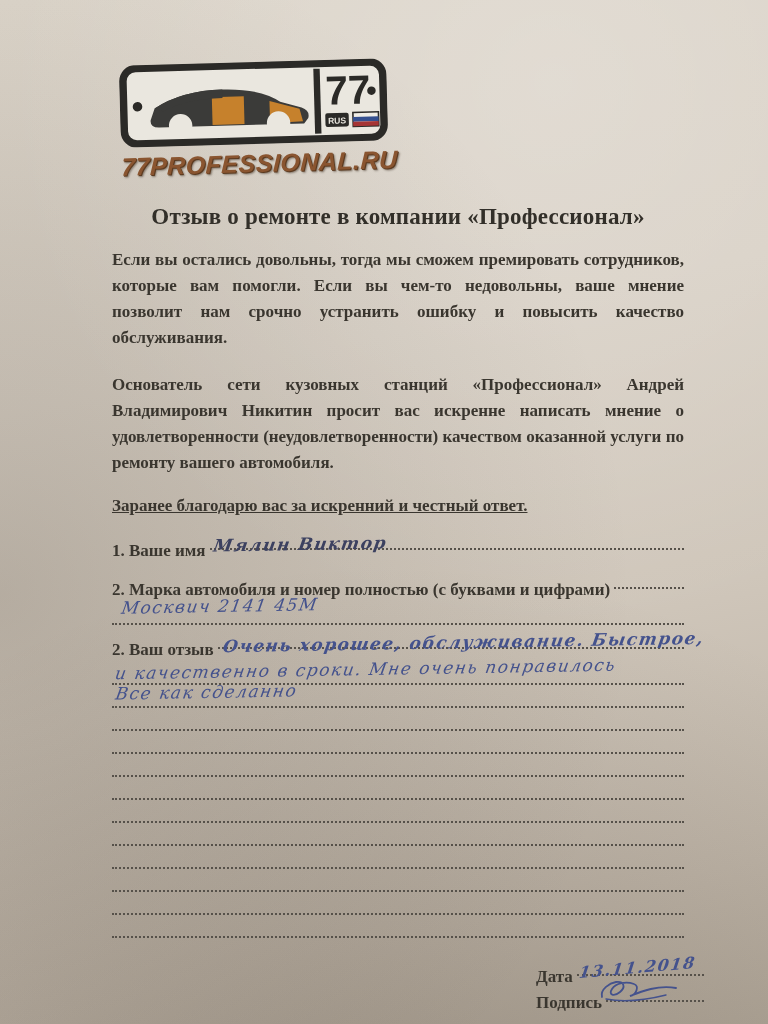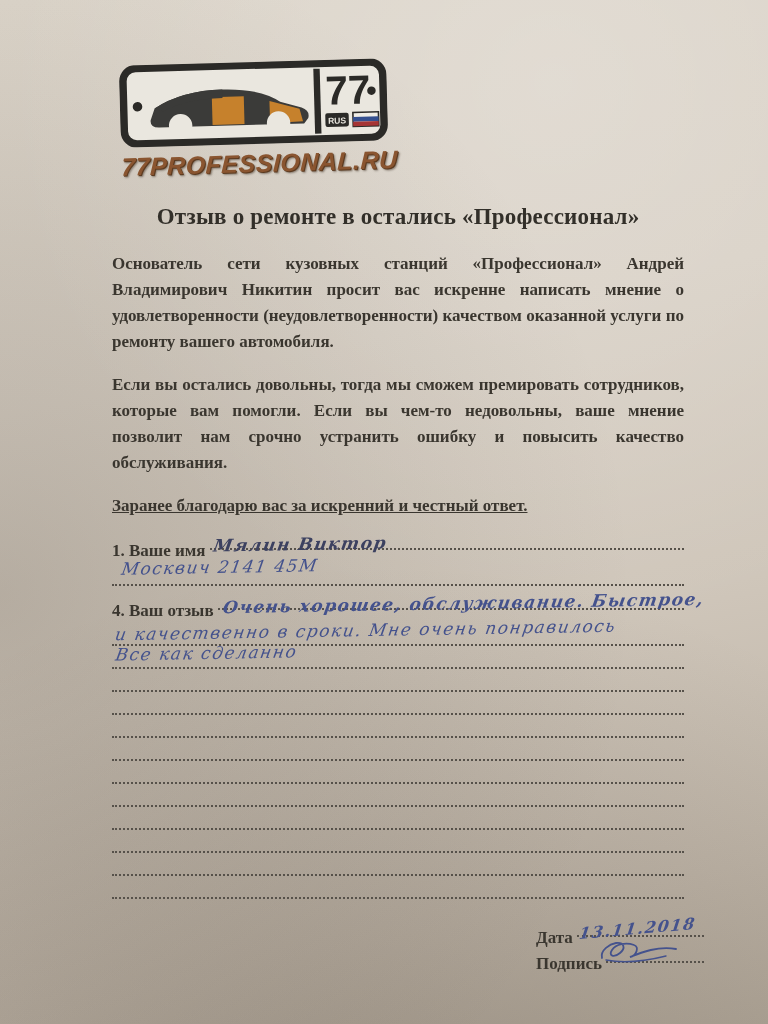--- a/index.html
+++ b/index.html
@@ -75,38 +75,42 @@
         </g>
         <g>
           <rect x="218" y="50" width="24" height="13" fill="#f0ede6" stroke="#2b2a27" stroke-width="1.5"></rect>
           <rect x="218" y="54.3" width="24" height="4.3" fill="#35508f"></rect>
           <rect x="218" y="58.6" width="24" height="4.4" fill="#a53434"></rect>
         </g>
       </svg>
       <div class="site-url">77PROFESSIONAL.RU</div>
     </div>
 
-    <div class="title">Отзыв о ремонте в остались «Профессионал»</div>
+    <div class="title">Отзыв о ремонте в компании «Профессионал»</div>
 
+    <div class="para">Если вы остались довольны, тогда мы сможем премировать сотрудников, которые вам помогли. Если вы чем-то недовольны, ваше мнение позволит нам срочно устранить ошибку и повысить качество обслуживания.</div>
     <div class="para first">Основатель сети кузовных станций «Профессионал» Андрей Владимирович Никитин просит вас искренне написать мнение о удовлетворенности (неудовлетворенности) качеством оказанной услуги по ремонту вашего автомобиля.</div>
-    <div class="para">Если вы остались довольны, тогда мы сможем премировать сотрудников, которые вам помогли. Если вы чем-то недовольны, ваше мнение позволит нам срочно устранить ошибку и повысить качество обслуживания.</div>
     <div class="para thanks">Заранее благодарю вас за искренний и честный ответ.</div>
 
     <div class="row f1">
       <span>1. Ваше имя</span>
       <span class="leader"></span>
       <span class="hand ink-dark" style="left:102px;top:-7px;">Мялин Виктор</span>
     </div>
 
+    <div class="row f2">
+      <span>2. Марка автомобиля и номер полностью (с буквами и цифрами)</span>
+      <span class="leader"></span>
+    </div>
     <div class="dotted-row">
       <span class="hand ink-blue" style="left:10px;top:-6px;">Москвич 2141 45М</span>
     </div>
 
     <div class="row f3">
-      <span>4. Ваш отзыв</span>
+      <span>2. Ваш отзыв</span>
       <span class="leader"></span>
       <span class="hand ink-blue" style="left:112px;top:-8px;">Очень хорошее, обслуживание. Быстрое,</span>
     </div>
     <div class="dotted-row">
       <span class="hand ink-blue" style="left:4px;top:-3px;">и качественно в сроки. Мне очень понравилось</span>
     </div>
     <div class="dotted-row">
       <span class="hand ink-blue" style="left:4px;top:-3px;">Все как сделанно</span>
     </div>
     <div>

